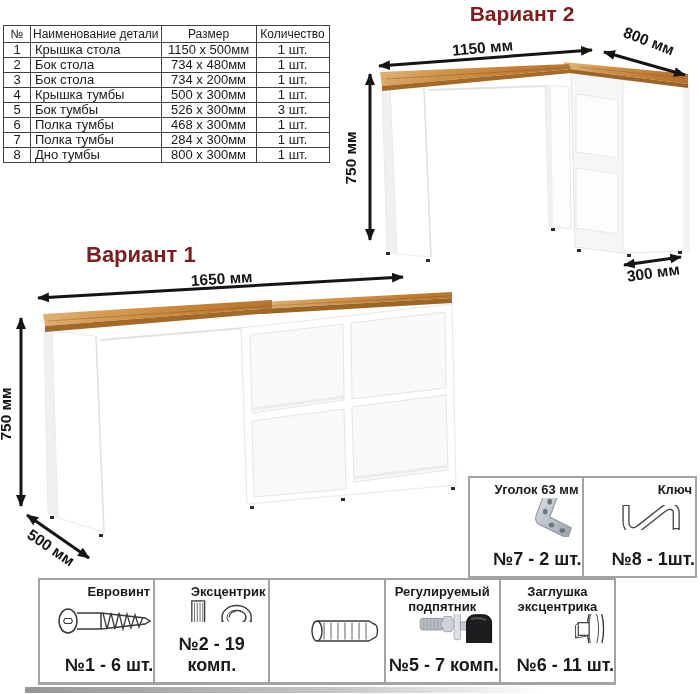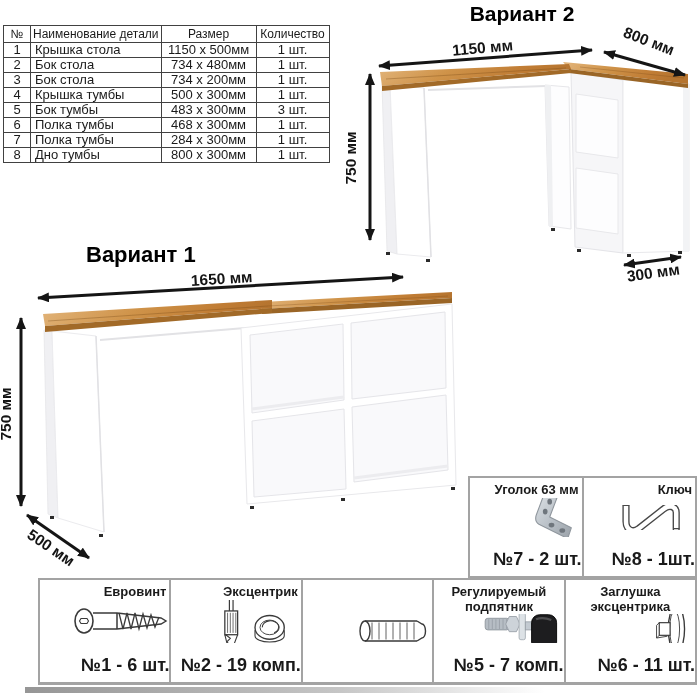--- a/index.html
+++ b/index.html
@@ -10,39 +10,39 @@
   .parts-table{position:absolute;left:3px;top:25px;border-collapse:collapse;table-layout:fixed;}
   .parts-table th,.parts-table td{border:1.6px solid #414141;height:14px;padding:0 4px;
       font-size:13px;line-height:1.05;white-space:nowrap;font-weight:normal;}
   .parts-table th{font-size:12px;text-align:center;padding:1px 2px;}
   .col-num{width:18px;text-align:center;}
   .col-name{width:112px;text-align:left;}
   .col-size{width:86px;text-align:center;}
   .col-qty{width:64px;text-align:center;}
 
   
-  .variant-title{position:absolute;font-weight:bold;color:#000000;}
+  .variant-title{position:absolute;font-weight:bold;color:#7f1d1d;}
   .vt2{left:452px;top:2px;width:140px;text-align:center;font-size:21px;}
   .vt1{left:86px;top:242px;font-size:22px;}
 
   .drawing{position:absolute;}
   .dim{font-family:"Liberation Sans",sans-serif;font-size:15.5px;font-weight:bold;fill:#141414;}
 
   
   .hw-box{box-sizing:border-box;border:2px solid #a3a3a3;background:#fff;
           display:flex;flex-direction:column;align-items:flex-end;}
   .hw-name{font-weight:bold;font-size:13px;text-align:center;line-height:1.12;padding:5px 3px 0 3px;}
   .hw-icon{flex:1;display:flex;align-items:center;justify-content:center;overflow:hidden;}
   .hw-qty{font-weight:bold;font-size:18px;text-align:center;padding:0 0 6px 0;margin-top:12px;}
 
   .corner-cluster{position:absolute;left:468px;top:476px;width:229px;height:102px;display:flex;}
   .corner-cluster .hw-box{flex:1;}
   .corner-cluster .hw-box + .hw-box{margin-left:-2px;gap:7px;}
 
-  .hw-row{position:absolute;left:38px;top:578px;width:659px;height:107px;display:flex;border-radius:27px;}
+  .hw-row{position:absolute;left:38px;top:578px;width:578px;height:107px;display:flex;border-radius:27px;}
   .hw-row .hw-box{flex:1;border-bottom-width:3px;}
   .hw-row .hw-box + .hw-box{margin-left:-2px;}
 
   .bottom-shadow{position:absolute;left:25px;top:687px;width:520px;height:6px;
      background:linear-gradient(to right,rgba(105,105,105,.7),rgba(150,150,150,.55) 60%,rgba(210,210,210,0));}
 </style>
 </head>
 <body>
 
 <div class="sheet">
@@ -75,21 +75,21 @@
     </tr>
     <tr>
       <td class="col-num">4</td>
       <td class="col-name">Крышка тумбы</td>
       <td class="col-size">500 x 300мм</td>
       <td class="col-qty">1 шт.</td>
     </tr>
     <tr>
       <td class="col-num">5</td>
       <td class="col-name">Бок тумбы</td>
-      <td class="col-size">483 x 300мм</td>
+      <td class="col-size">526 x 300мм</td>
       <td class="col-qty">3 шт.</td>
     </tr>
     <tr>
       <td class="col-num">6</td>
       <td class="col-name">Полка тумбы</td>
       <td class="col-size">468 x 300мм</td>
       <td class="col-qty">1 шт.</td>
     </tr>
     <tr>
       <td class="col-num">7</td>

